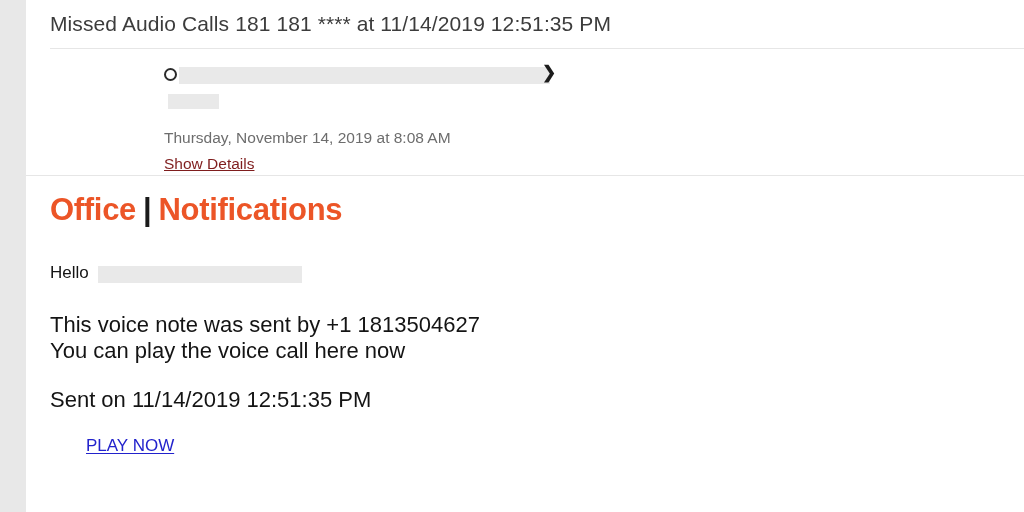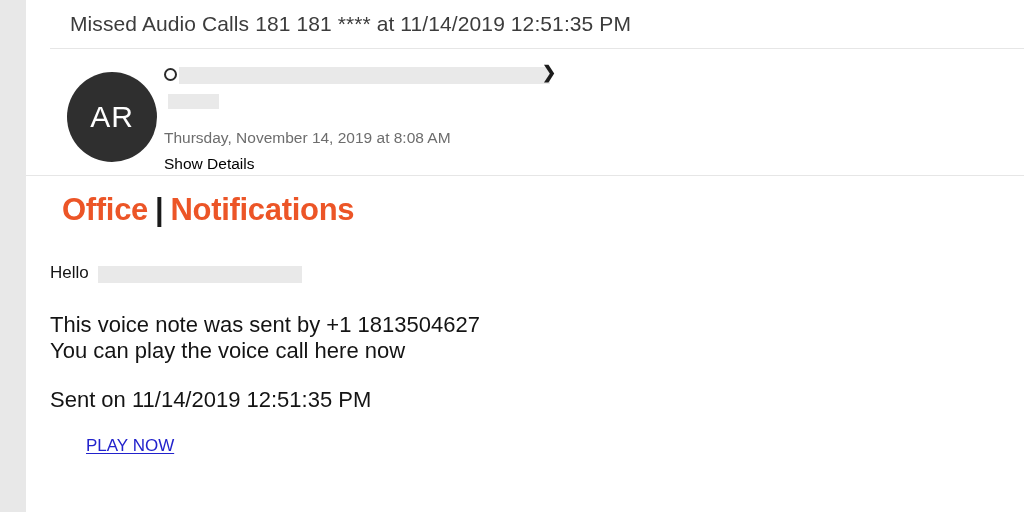--- a/index.html
+++ b/index.html
@@ -43,21 +43,20 @@
     display: flex;
     align-items: center;
     background: #ffffff;
   }
   .subject-text {
     padding-left: 24px;
     font-size: 21px;
     color: #3c3c3c;
     letter-spacing: 0.1px;
     white-space: nowrap;
-    margin-left: 20px;
   }
 
   .divider {
     position: absolute;
     height: 1px;
     background: #e6e6e6;
   }
   .divider-1 {
     left: 50px;
     top: 48px;
@@ -147,24 +146,25 @@
 
   .sender-date {
     margin-top: 20px;
     font-size: 15.5px;
     color: #6d6d6d;
     white-space: nowrap;
   }
   .show-details {
     margin-top: 8px;
     font-size: 15.5px;
-    color: #000000;
+    color: #7f1d1d;
     cursor: pointer;
     white-space: nowrap;
     display: inline-block;
+    text-decoration: underline;
   }
 
   
   .email-body {
     position: absolute;
     left: 26px;
     top: 176px;
     width: 998px;
     height: 336px;
     background: #ffffff;
@@ -173,21 +173,21 @@
   .brand-heading {
     position: absolute;
     left: 24px;
     top: 17px;
     font-size: 31px;
     font-weight: 700;
     letter-spacing: -0.3px;
     white-space: nowrap;
     line-height: 1.1;
   }
-  .brand-office  { color: #ec5527; margin-left: 12px; }
+  .brand-office  { color: #ec5527; }
   .brand-sep     { color: #1a1a1a; padding: 0 7px; font-weight: 700; }
   .brand-notifications { color: #ec5527; }
 
   .hello-row {
     position: absolute;
     left: 24px;
     top: 87px;
     display: flex;
     align-items: flex-end;
     font-size: 17px;
@@ -232,21 +232,20 @@
 
   <div class="left-gutter"></div>
 
   <div class="subject-row">
     <div class="subject-text">Missed Audio Calls 181 181 **** at 11/14/2019 12:51:35 PM</div>
   </div>
   <div class="divider divider-1"></div>
 
   <div class="sender-block">
 
-    <div class="avatar">AR</div>
 
     <div class="sender-details">
 
       <div class="sender-name-row">
         <span class="ring-icon"></span>
         <span class="redact-bar sender-name-redact"></span>
         <span class="chevron-right">❯</span>
       </div>
 
       <div class="redact-bar sender-sub-redact"></div>

